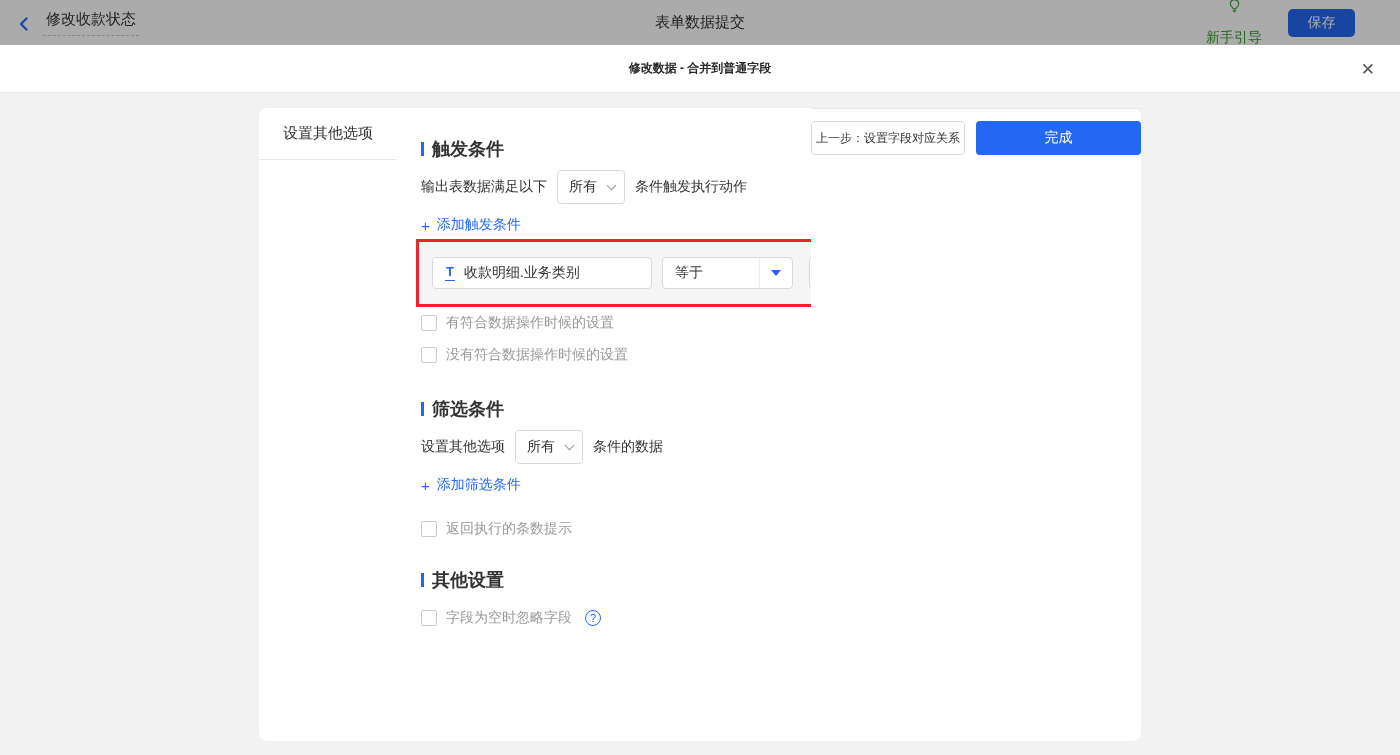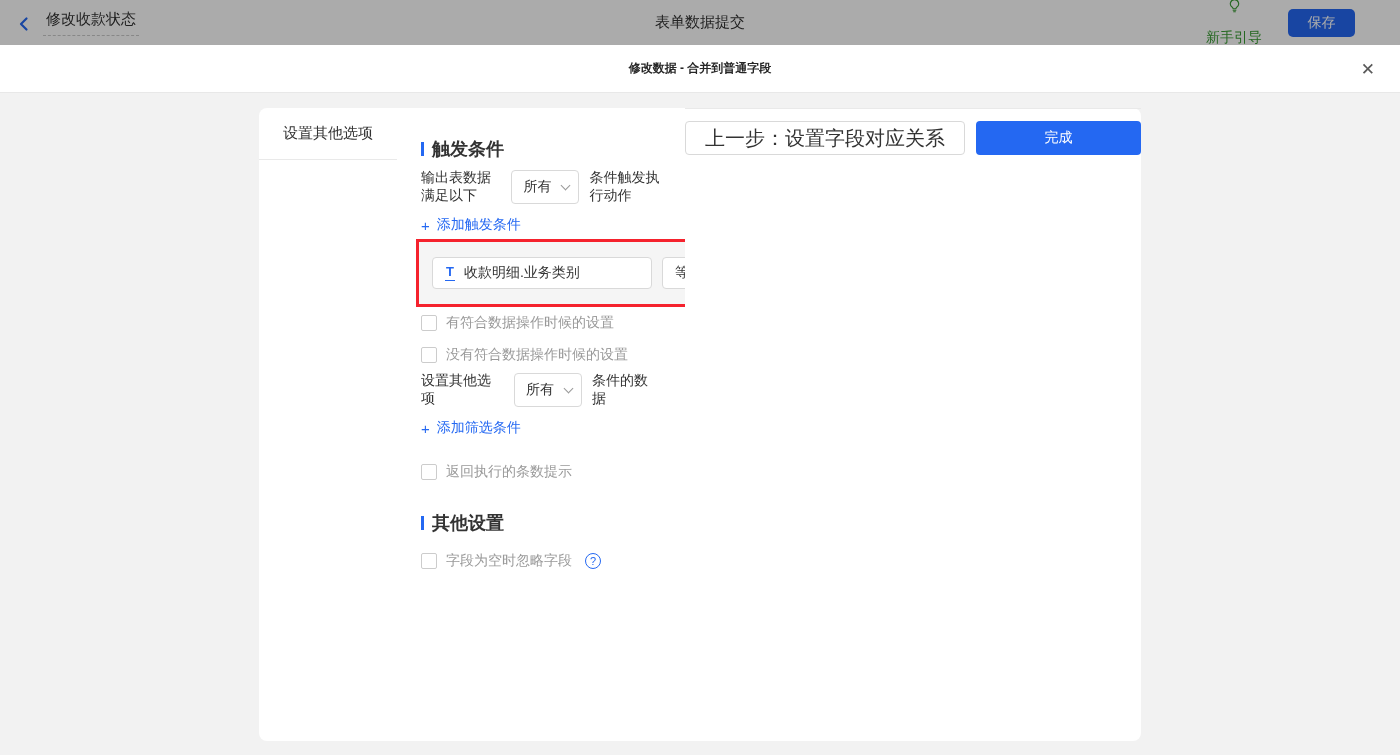--- a/index.html
+++ b/index.html
@@ -112,22 +112,22 @@
     color:#2468f2; font-size:11px; display:inline-flex; align-items:center; justify-content:center;
     margin-left:4px; cursor:pointer;
   }
 
   
   .card-footer {
     flex:none; height:59px; border-top:1px solid #e9e9e9;
     display:flex; align-items:center; justify-content:center; gap:11px;
   }
   .btn-prev {
-    height:34px; padding:0 19px; background:#fff; border:1px solid #d9d9d9; border-radius:4px;
-    font-size:20px; color:#333; display:flex; align-items:center; cursor:pointer;
+    height:34px; padding:0 4px; background:#fff; border:1px solid #d9d9d9; border-radius:4px;
+    font-size:12px; color:#333; display:flex; align-items:center; cursor:pointer;
     font-family:inherit;
   }
   .btn-done {
     width:165px; height:34px; background:#2468f2; border:none; border-radius:4px;
     color:#fff; font-size:14px; display:flex; align-items:center; justify-content:center; cursor:pointer;
     font-family:inherit;
   }
 </style>
 </head>
 <body>
@@ -209,20 +209,21 @@
 
       <div class="checkbox-row tight">
         <span class="checkbox"></span>
         <span>有符合数据操作时候的设置</span>
       </div>
       <div class="checkbox-row">
         <span class="checkbox"></span>
         <span>没有符合数据操作时候的设置</span>
       </div>
 
+      <div class="section-title gap-lg">筛选条件</div>
 
       <div class="inline-row">
         <span>设置其他选项</span>
         <span class="mini-select">
           <span>所有</span>
           <span class="chev-down"></span>
         </span>
         <span>条件的数据</span>
       </div>
 

